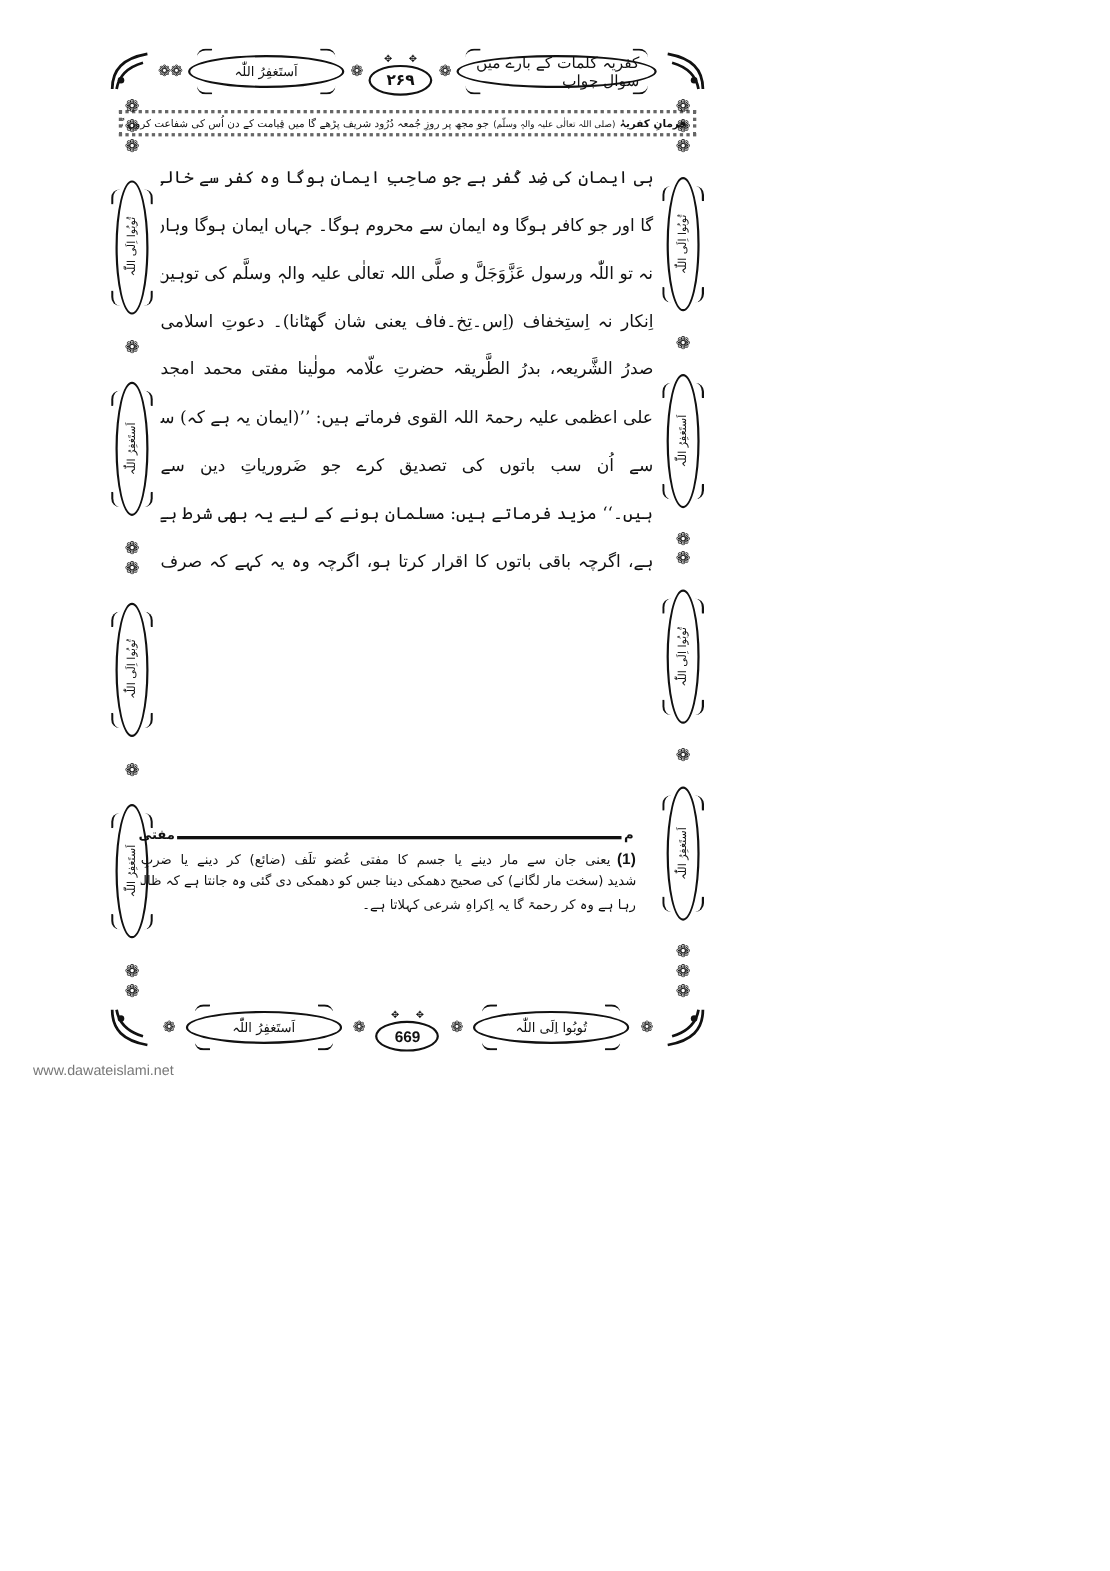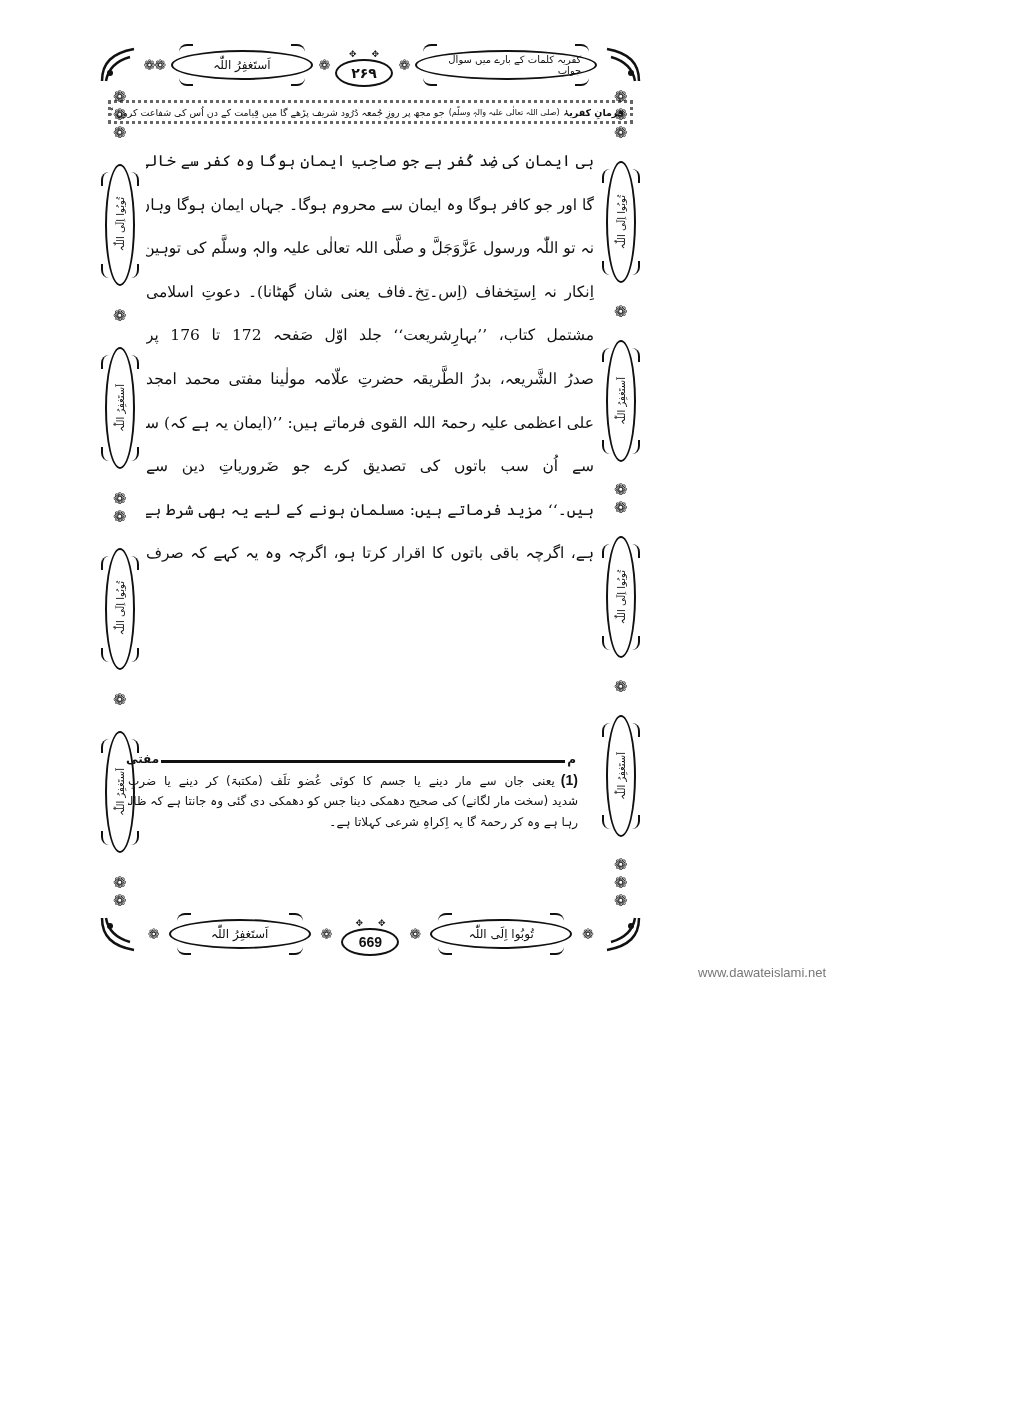--- a/index.html
+++ b/index.html
@@ -11,21 +11,21 @@
     .hdr { position: absolute; left: 0; top: 0; width: 545px; height: 50px; display: flex; align-items: center; justify-content: space-between; }
     .ftr { position: absolute; left: 0; top: 870px; width: 545px; height: 48px; display: flex; align-items: center; justify-content: space-between; }
 
     .corner { width: 40px; height: 40px; position: relative; }
     .corner svg { width: 40px; height: 40px; }
 
     .cartouche { height: 26px; border: 2px solid #111; border-radius: 50%; display: flex; align-items: center; justify-content: center; padding: 0 14px; font-size: 12px; direction: rtl; position: relative; background: #fff; }
     .cartouche::before, .cartouche::after { content: ""; position: absolute; top: -8px; bottom: -8px; width: 14px; border-top: 2px solid #111; border-bottom: 2px solid #111; }
     .cartouche::before { left: 6px; border-radius: 8px 0 0 8px; }
     .cartouche::after { right: 6px; border-radius: 0 8px 8px 0; }
-    .cart-title { width: 150px; font-size: 10px; }
+    .cart-title { width: 150px; font-size: 14px; }
     .cart-istighfar { width: 110px; font-size: 12px; }
     .cart-tubu { width: 110px; font-size: 12px; }
     .pgnum { width: 54px; height: 24px; border: 2px solid #111; border-radius: 50%; display: flex; align-items: center; justify-content: center; font-weight: bold; font-size: 14px; background: #fff; position: relative; margin-top: 16px; }
     .pgnum::before, .pgnum::after { content: "✥"; position: absolute; font-size: 9px; }
     .pgnum::before { top: -12px; left: 12px; }
     .pgnum::after { top: -12px; right: 12px; }
     .flower { font-size: 14px; line-height: 1; letter-spacing: -1px; }
 
     
     .side { position: absolute; top: 48px; width: 44px; height: 822px; display: flex; flex-direction: column; align-items: center; justify-content: space-between; }
@@ -49,21 +49,21 @@
     
     .fn-rule { position: absolute; left: 28px; top: 712px; width: 450px; height: 14px; direction: rtl; display: flex; align-items: flex-end; }
     .fn-rule .m { font-weight: bold; font-size: 12px; }
     .fn-rule .bar { flex: 1; border-bottom: 3px solid #111; margin: 0 2px 3px; }
     .fn-rule .madina { font-weight: bold; font-size: 12px; }
     .footnote { position: absolute; left: 30px; top: 730px; width: 450px; direction: rtl; font-size: 12px; }
     .fn-line { height: 21px; line-height: 21px; text-align: justify; text-align-last: justify; white-space: nowrap; overflow: hidden; }
     .fn-line.last { text-align-last: right; }
     .fn-num { font-weight: bold; font-family: "Liberation Sans", sans-serif; font-size: 14px; margin-left: 6px; }
 
-    .site { position: absolute; left: 0; width: 826px; top: 962px; text-align: right; }
+    .site { position: absolute; left: 0; width: 826px; top: 962px; text-align: left; }
     .site span { display: inline-block; margin-left: 30px; font-family: "Liberation Sans", sans-serif; font-size: 13px; color: #777; }
   </style>
 </head>
 <body>
 
 <div class="page">
 
   <div class="hdr">
     <div class="corner">
       <svg viewBox="0 0 40 40">
@@ -135,36 +135,35 @@
         <span>اَستَغفِرُ اللّٰہ</span>
       </div>
     <span class="vflower">❁<br>❁<br>❁</span>
   </div>
 
   <div class="body">
     <div class="line">ہی ایمان کی ضِد کُفر ہے جو صاحِبِ ایمان ہوگا وہ کفر سے خالی ہو</div>
     <div class="line">گا اور جو کافر ہوگا وہ ایمان سے محروم ہوگا۔ جہاں ایمان ہوگا وہاں</div>
     <div class="line">نہ تو اللّٰہ ورسول عَزَّوَجَلَّ و صلَّی اللہ تعالٰی علیہ والہٖ وسلَّم کی توہین ہوگی نہ</div>
     <div class="line">اِنکار نہ اِستِخفاف (اِس۔تِخ۔فاف یعنی شان گھٹانا)۔ دعوتِ اسلامی</div>
-    <div class="line">مشتمل کتاب، ’’بہارِشریعت‘‘ جلد اوّل صَفحہ 172 تا 176 پر</div>
     <div class="line">صدرُ الشَّریعہ، بدرُ الطَّریقہ حضرتِ علّامہ مولٰینا مفتی محمد امجد</div>
     <div class="line">علی اعظمی علیہ رحمۃ اللہ القوی فرماتے ہیں: ’’(ایمان یہ ہے کہ) سچّے دل</div>
     <div class="line">سے اُن سب باتوں کی تصدیق کرے جو ضَروریاتِ دین سے</div>
     <div class="line">ہیں۔‘‘ مزید فرماتے ہیں: مسلمان ہونے کے لیے یہ بھی شرط ہے</div>
     <div class="line">ہے، اگرچہ باقی باتوں کا اقرار کرتا ہو، اگرچہ وہ یہ کہے کہ صرف</div>
   </div>
 
   <div class="fn-rule">
     <span class="m">م</span>
     <span class="bar"></span>
     <span class="madina">مفتی</span>
   </div>
 
   <div class="footnote">
-    <div class="fn-line"><span class="fn-num">(1)</span><span>یعنی جان سے مار دینے یا جسم کا کوئی عُضو تلَف (مکتبۃ) کر دینے یا ضربِ</span></div>
+    <div class="fn-line"><span class="fn-num">(1)</span><span>یعنی جان سے مار دینے یا جسم کا مفتی عُضو تلَف (ضائع) کر دینے یا ضربِ</span></div>
     <div class="fn-line">شدید (سخت مار لگانے) کی صحیح دھمکی دینا جس کو دھمکی دی گئی وہ جانتا ہے کہ ظالم جو کچھ کہہ</div>
     <div class="fn-line last">رہا ہے وہ کر رحمۃ گا یہ اِکراہِ شرعی کہلاتا ہے۔</div>
   </div>
 
   <div class="ftr">
     <div class="corner">
       <svg viewBox="0 0 40 40">
           <path d="M4 4 C4 22 14 32 36 36 M8 4 C10 16 18 24 32 28" stroke="#111" stroke-width="2.5" fill="none"></path>
           <circle cx="12" cy="12" r="3" fill="#111"></circle>
         </svg>

